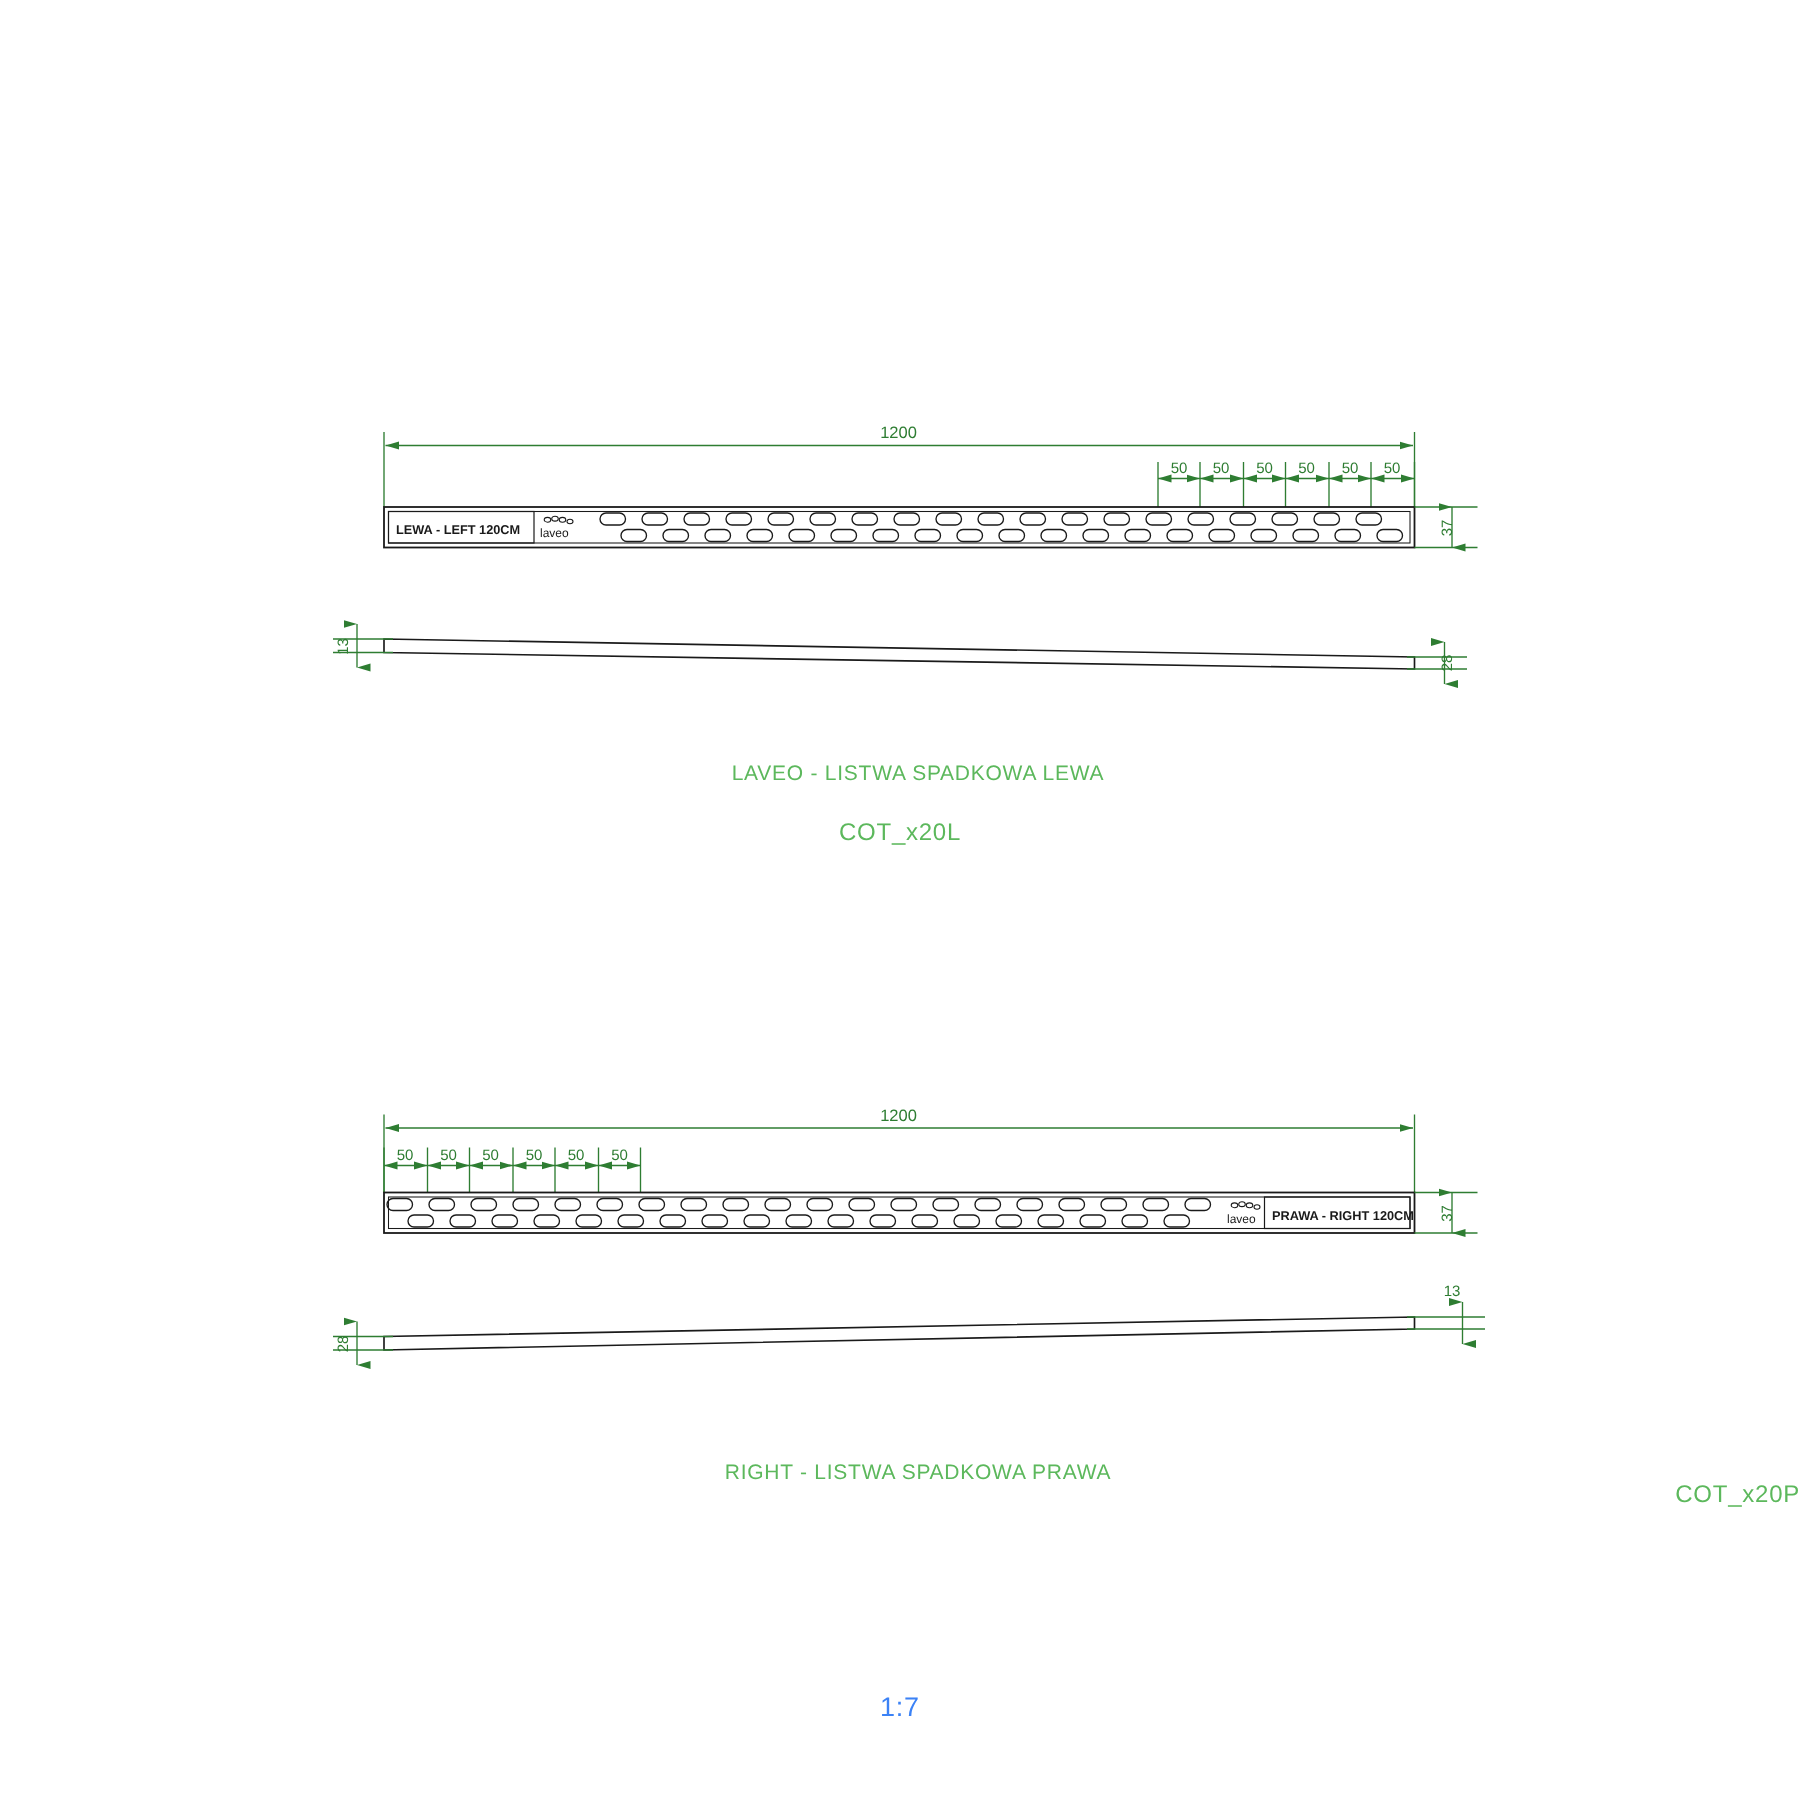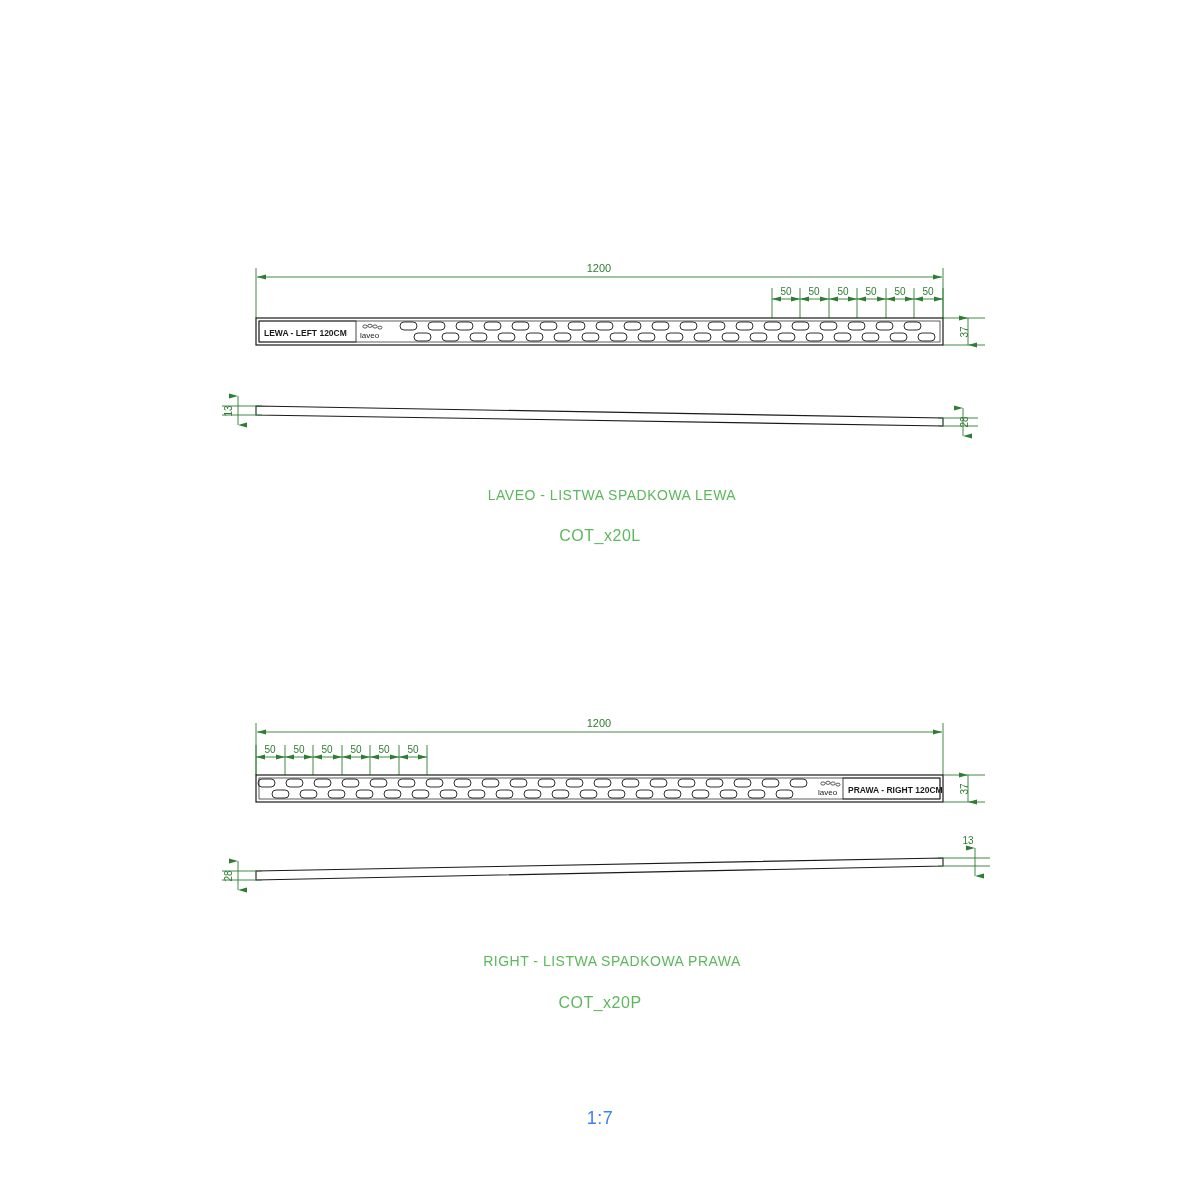--- a/index.html
+++ b/index.html
@@ -10,20 +10,21 @@
   body {
     width: 1200px;
     height: 1200px;
     font-family: "Liberation Sans", sans-serif;
     position: relative;
     overflow: hidden;
   }
   .sheet {
     position: absolute;
     inset: 0;
+    margin-top: 20px;
   }
   svg.drawing {
     position: absolute;
     left: 0;
     top: 0;
     width: 1200px;
     height: 1200px;
   }
   .caption {
     position: absolute;
@@ -303,17 +304,17 @@
     <g font-family="Liberation Sans, sans-serif" fill="#1a1a1a">
       <text x="360" y="338" font-size="8">laveo</text>
       <text x="818" y="795" font-size="8">laveo</text>
     </g>
   </svg>
 
   <div class="caption title" style="top:487px;">LAVEO - LISTWA SPADKOWA LEWA</div>
   <div class="caption code" style="top:527px;">COT_x20L</div>
 
   <div class="caption title" style="top:953px;">RIGHT - LISTWA SPADKOWA PRAWA</div>
-  <div class="caption code" style="top:994px;">COT_x20P</div>
+  <div class="caption code" style="top:968px;text-align:right;">COT_x20P</div>
 
   <div class="caption scale" style="top:1108px;">1:7</div>
 
 </div>
 
 </body></html>

